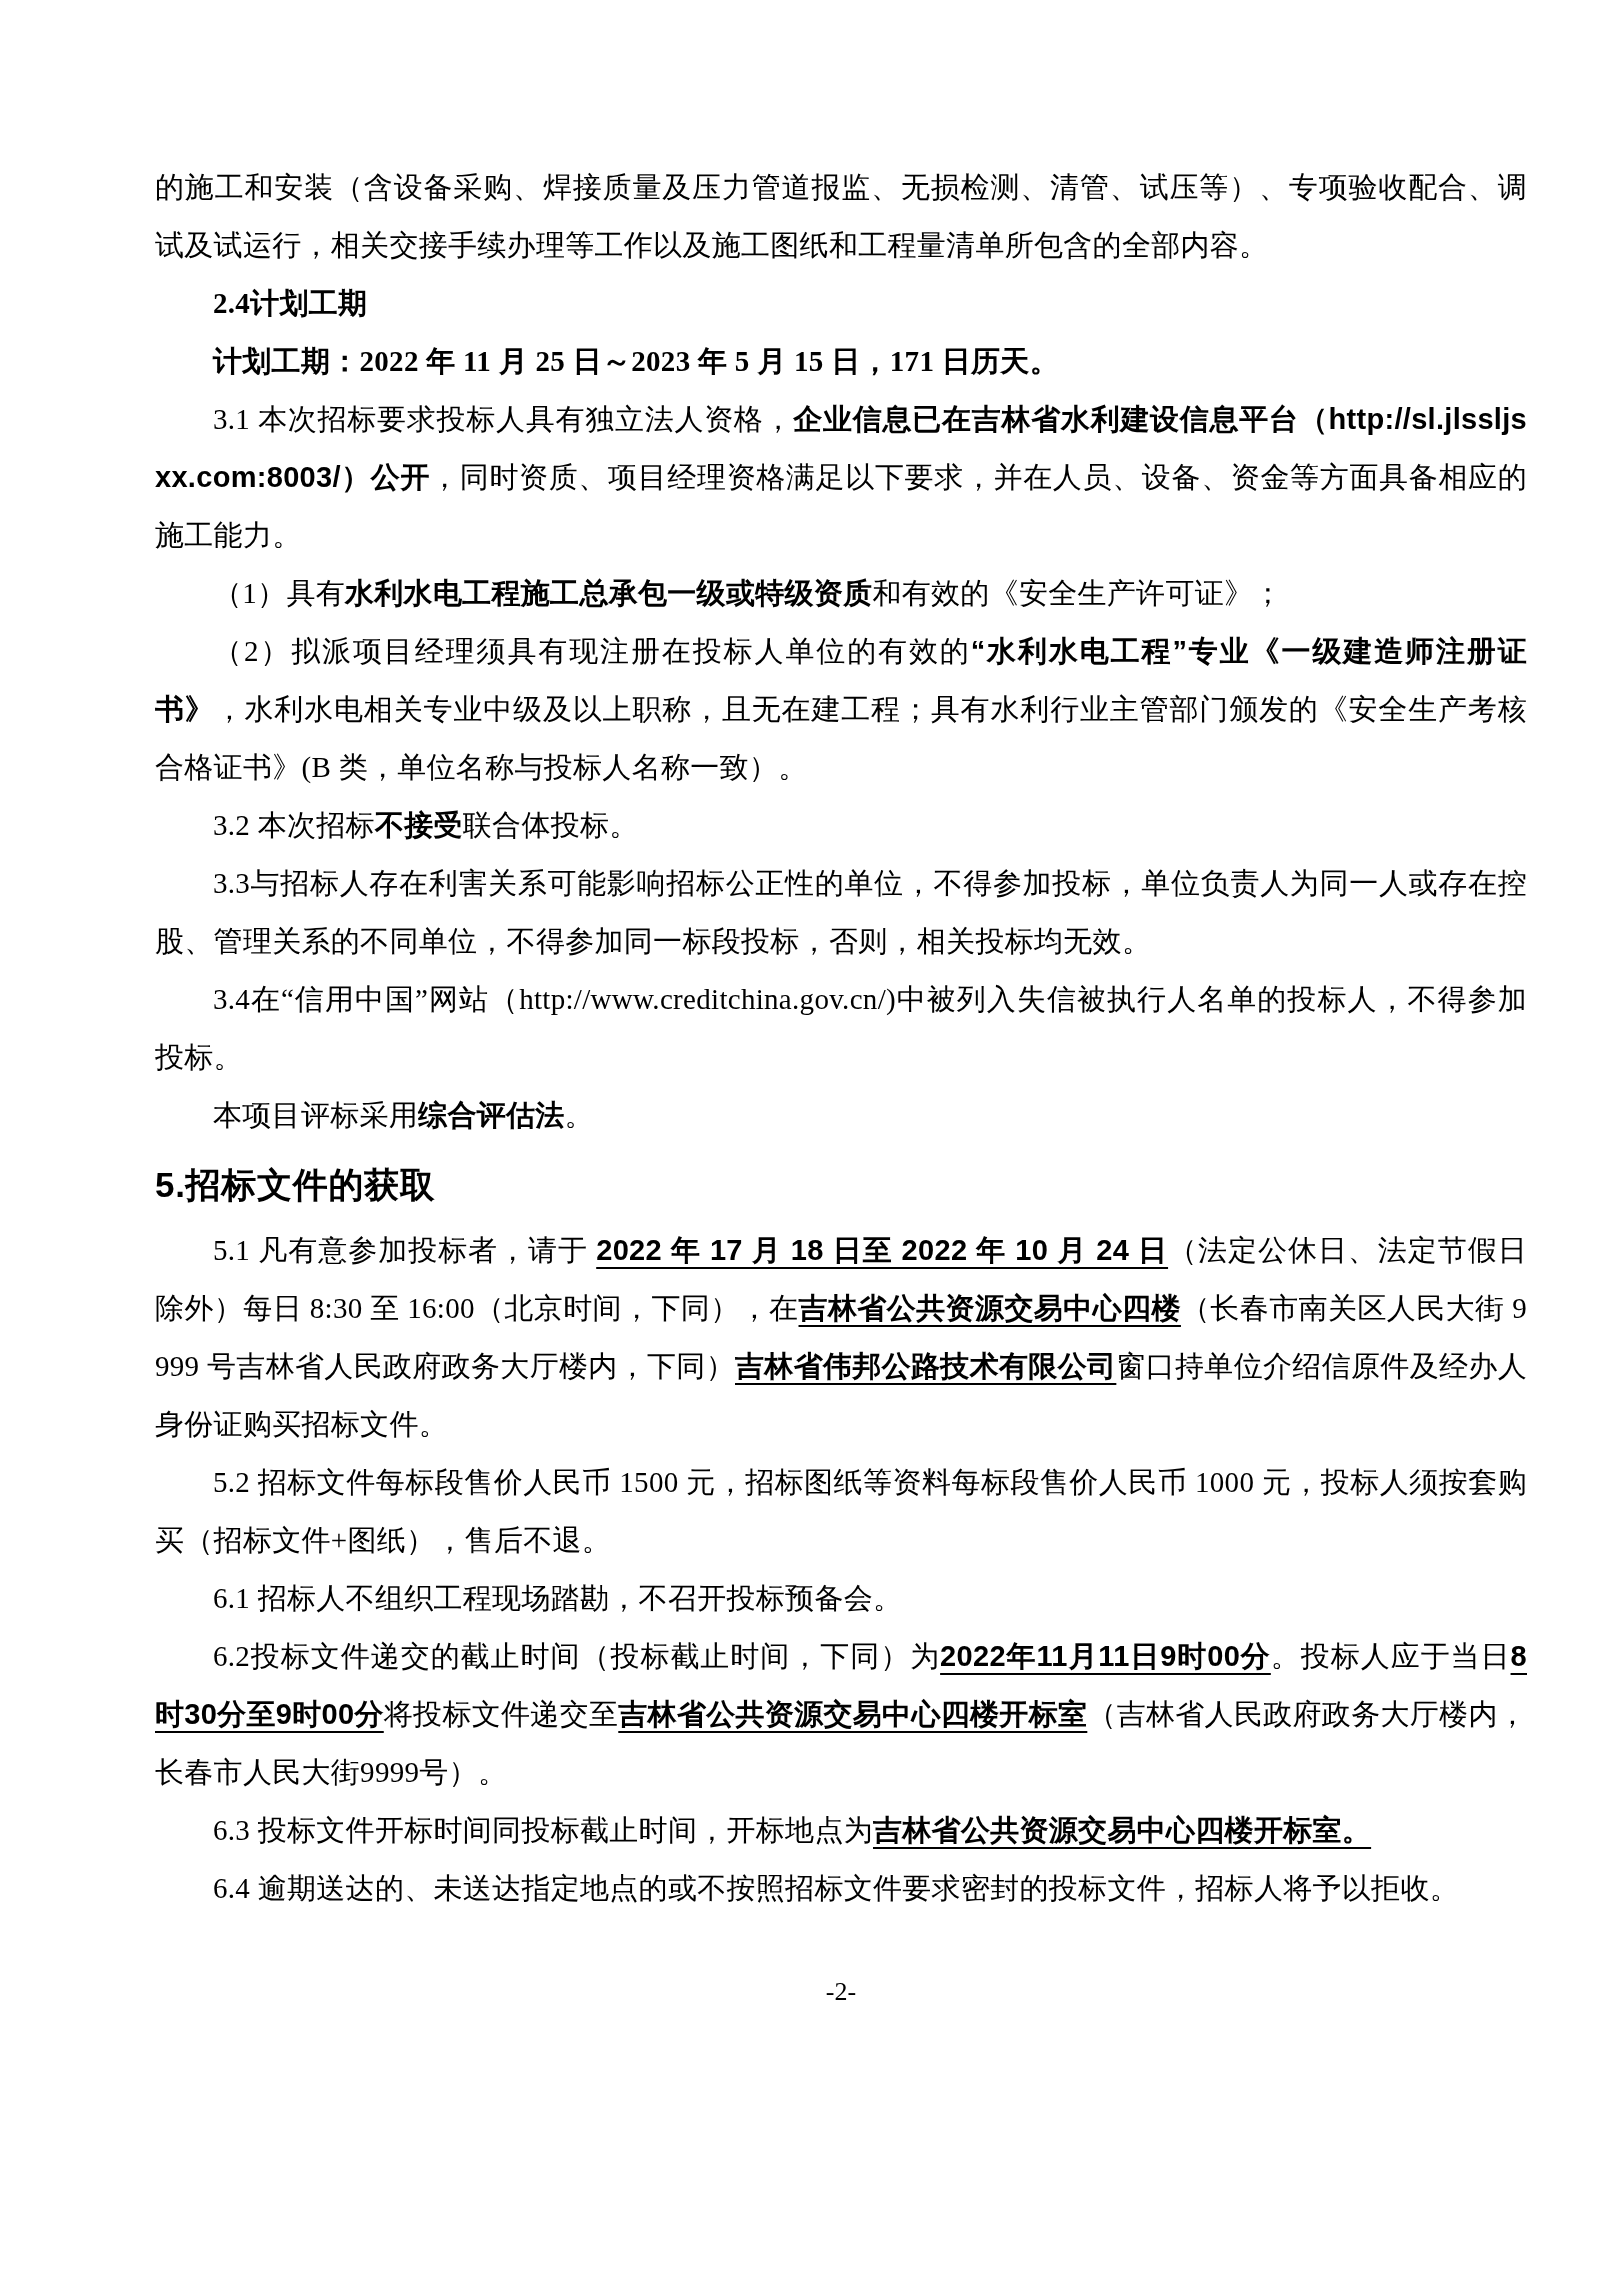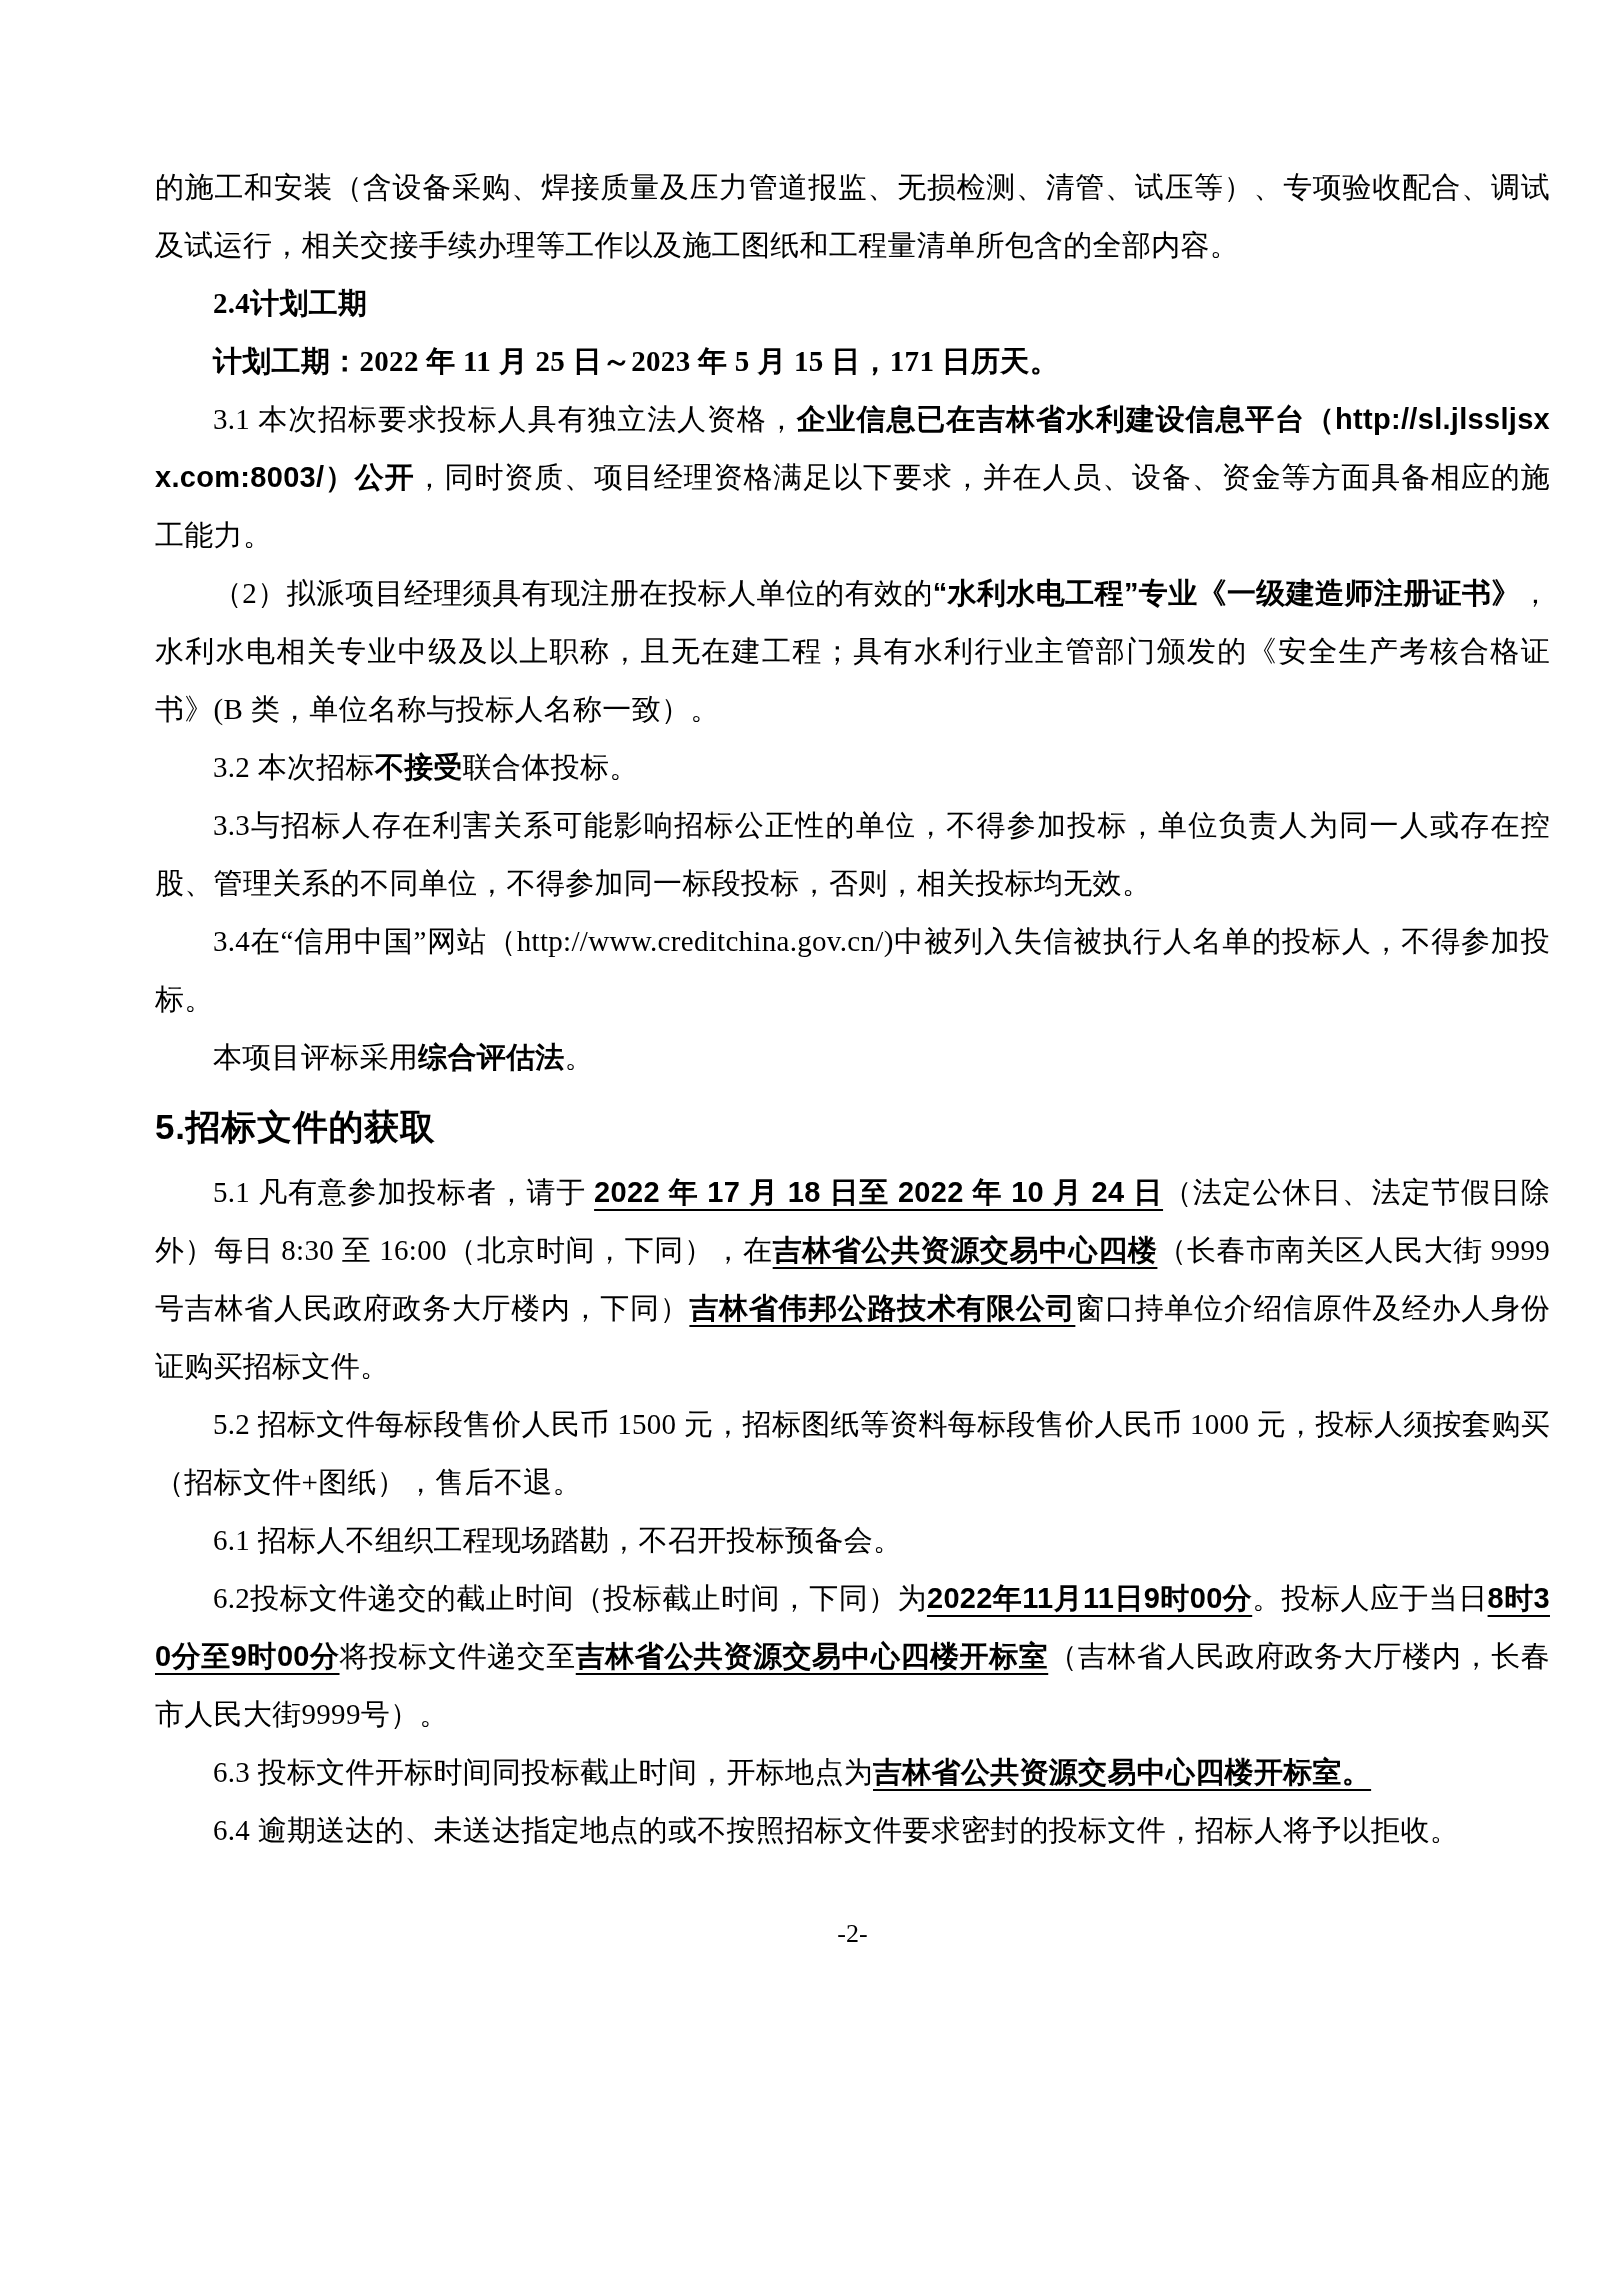--- a/index.html
+++ b/index.html
@@ -3,21 +3,21 @@
 <meta charset="utf-8">
 <style>
   html, body { margin: 0; padding: 0; background: #e8e8e8; }
   .page {
     position: relative;
     width: 1623px;
     height: 2295px;
     margin: 0 auto;
     background: #ffffff;
     box-sizing: border-box;
-    padding: 158px 73px 0 155px;
+    padding: 158px 96px 0 155px;
     color: #000000;
     font-family: "Liberation Serif", "DejaVu Serif", serif;
     overflow: hidden;
   }
   .doc p.body {
     margin: 0;
     font-size: 29px;
     line-height: 58px;
     letter-spacing: 0.3px;
     text-align: justify;
@@ -55,20 +55,21 @@
 </style>
 </head>
 <body>
 
 <div class="page">
   <div class="doc">
       <p class="body"><span class="run">的施工和安装（含设备采购、焊接质量及压力管道报监、无损检测、清管、试压等）、专项验收配合、调试及试运行，相关交接手续办理等工作以及施工图纸和工程量清单所包含的全部内容。</span></p>
       <p class="body indent"><span class="run b">2.4计划工期</span></p>
       <p class="body indent"><span class="run b">计划工期：2022 年 11 月 25 日～2023 年 5 月 15 日，171 日历天。</span></p>
       <p class="body indent"><span class="run">3.1 本次招标要求投标人具有独立法人资格，</span><span class="run em">企业信息已在吉林省水利建设信息平台（http://sl.jlssljsxx.com:8003/）公开</span><span class="run">，同时资质、项目经理资格满足以下要求，并在人员、设备、资金等方面具备相应的施工能力。</span></p>
+      <p class="body indent"><span class="run">（1）具有</span><span class="run em">水利水电工程施工总承包一级或特级资质</span><span class="run">和有效的《安全生产许可证》；</span></p>
       <p class="body indent"><span class="run">（2）拟派项目经理须具有现注册在投标人单位的有效的</span><span class="run em">“水利水电工程”专业《一级建造师注册证书》</span><span class="run">，水利水电相关专业中级及以上职称，且无在建工程；具有水利行业主管部门颁发的《安全生产考核合格证书》(B 类，单位名称与投标人名称一致）。</span></p>
       <p class="body indent"><span class="run">3.2 本次招标</span><span class="run em">不接受</span><span class="run">联合体投标。</span></p>
       <p class="body indent"><span class="run">3.3与招标人存在利害关系可能影响招标公正性的单位，不得参加投标，单位负责人为同一人或存在控股、管理关系的不同单位，不得参加同一标段投标，否则，相关投标均无效。</span></p>
       <p class="body indent"><span class="run">3.4在“信用中国”网站（http://www.creditchina.gov.cn/)中被列入失信被执行人名单的投标人，不得参加投标。</span></p>
       <p class="body indent"><span class="run">本项目评标采用</span><span class="run em">综合评估法</span><span class="run">。</span></p>
       <h2 class="heading"><span class="run">5.招标文件的获取</span></h2>
       <p class="body indent"><span class="run">5.1 凡有意参加投标者，请于 </span><span class="run em u">2022 年 17 月 18 日至 2022 年 10 月 24 日</span><span class="run">（法定公休日、法定节假日除外）每日 8:30 至 16:00（北京时间，下同），在</span><span class="run em u">吉林省公共资源交易中心四楼</span><span class="run">（长春市南关区人民大街 9999 号吉林省人民政府政务大厅楼内，下同）</span><span class="run em u">吉林省伟邦公路技术有限公司</span><span class="run">窗口持单位介绍信原件及经办人身份证购买招标文件。</span></p>
       <p class="body indent"><span class="run">5.2 招标文件每标段售价人民币 1500 元，招标图纸等资料每标段售价人民币 1000 元，投标人须按套购买（招标文件+图纸），售后不退。</span></p>
       <p class="body indent"><span class="run">6.1 招标人不组织工程现场踏勘，不召开投标预备会。</span></p>
       <p class="body indent"><span class="run">6.2投标文件递交的截止时间（投标截止时间，下同）为</span><span class="run em u">2022年11月11日9时00分</span><span class="run">。投标人应于当日</span><span class="run em u">8时30分至9时00分</span><span class="run">将投标文件递交至</span><span class="run em u">吉林省公共资源交易中心四楼开标室</span><span class="run">（吉林省人民政府政务大厅楼内，长春市人民大街9999号）。</span></p>

